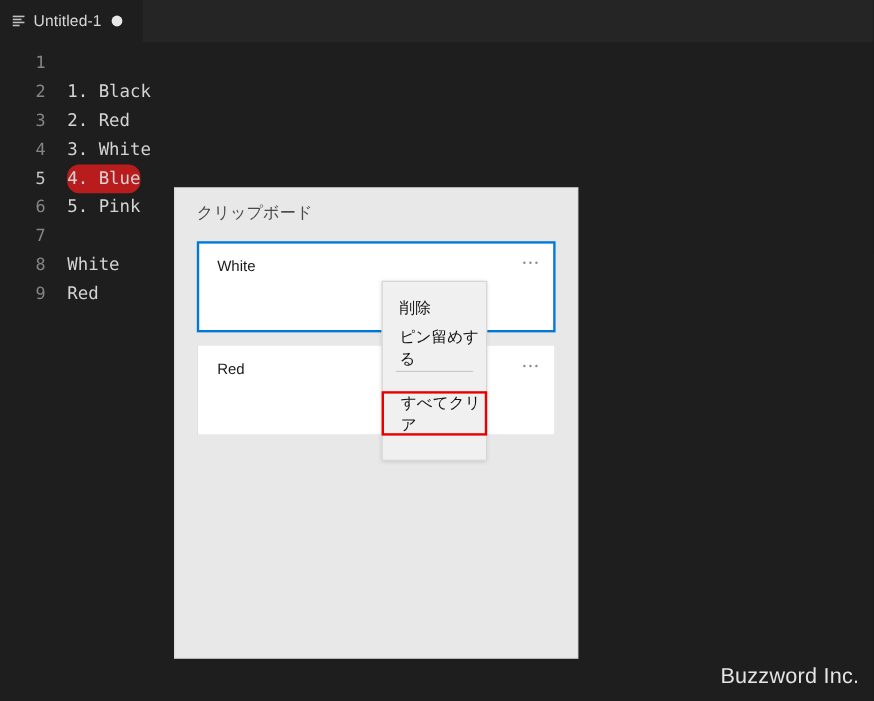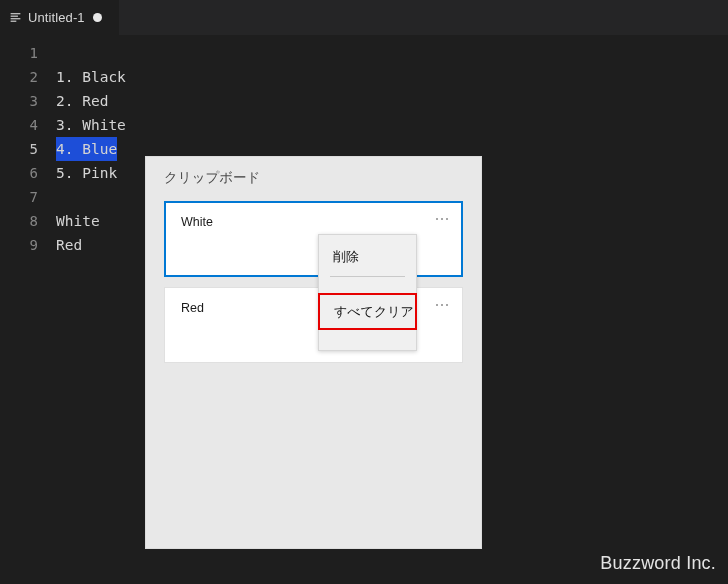--- a/index.html
+++ b/index.html
@@ -63,21 +63,21 @@
     width:56px; flex:0 0 56px; text-align:right; padding-right:18px;
     color:#858585; font-size:14px;
     font-family:"DejaVu Sans Mono", monospace;
     user-select:none;
   }
   .code-text {
     color:#d4d4d4; white-space:pre;
     font-family:"DejaVu Sans Mono", monospace;
     text-align:right;
   }
-  .sel { background:#1d4ed8; }
+  .sel { background:#b91c1c;border-radius:10px; }
 
   
   #watermark {
     position:absolute; right:12px; bottom:10px;
     color:#e4e4e4; font-size:18px;
     font-family:"Liberation Sans", sans-serif;
     letter-spacing:.2px;
   }
 
   
@@ -117,21 +117,21 @@
   }
   .clip-more i {
     width:2px; height:2px; background:#8a8a8a; display:block; border-radius:50%;
   }
   .clip-card.selected .clip-text { left:15px; top:12px; }
   .clip-card.selected .clip-more { right:12px; top:12px; }
 
   
   #context-menu {
     position:absolute; left:318px; top:234px;
-    width:99px;
+    width:88px;
     background:#f0f0f0;
     border:1px solid #d6d6d6;
     box-shadow:0 1px 4px rgba(0,0,0,.18);
     padding:5px 0 4px 0;
   }
   .menu-item {
     height:33px; display:flex; align-items:center;
     padding-left:14px;
     font-size:13px; color:#101010;
     font-family:"Liberation Sans", sans-serif;
@@ -230,19 +230,22 @@
       </div>
 
 
     </div>
   </div>
 
   <div id="context-menu">
     <div class="menu-item">
       <span>削除</span>
     </div>
+    <div class="menu-item">
+      <span>ピン留めする</span>
+    </div>
     <div class="menu-sep"></div>
     <div class="menu-item highlight">
       <span>すべてクリア</span>
     </div>
   </div>
 
 </div>
 
 </body></html>

